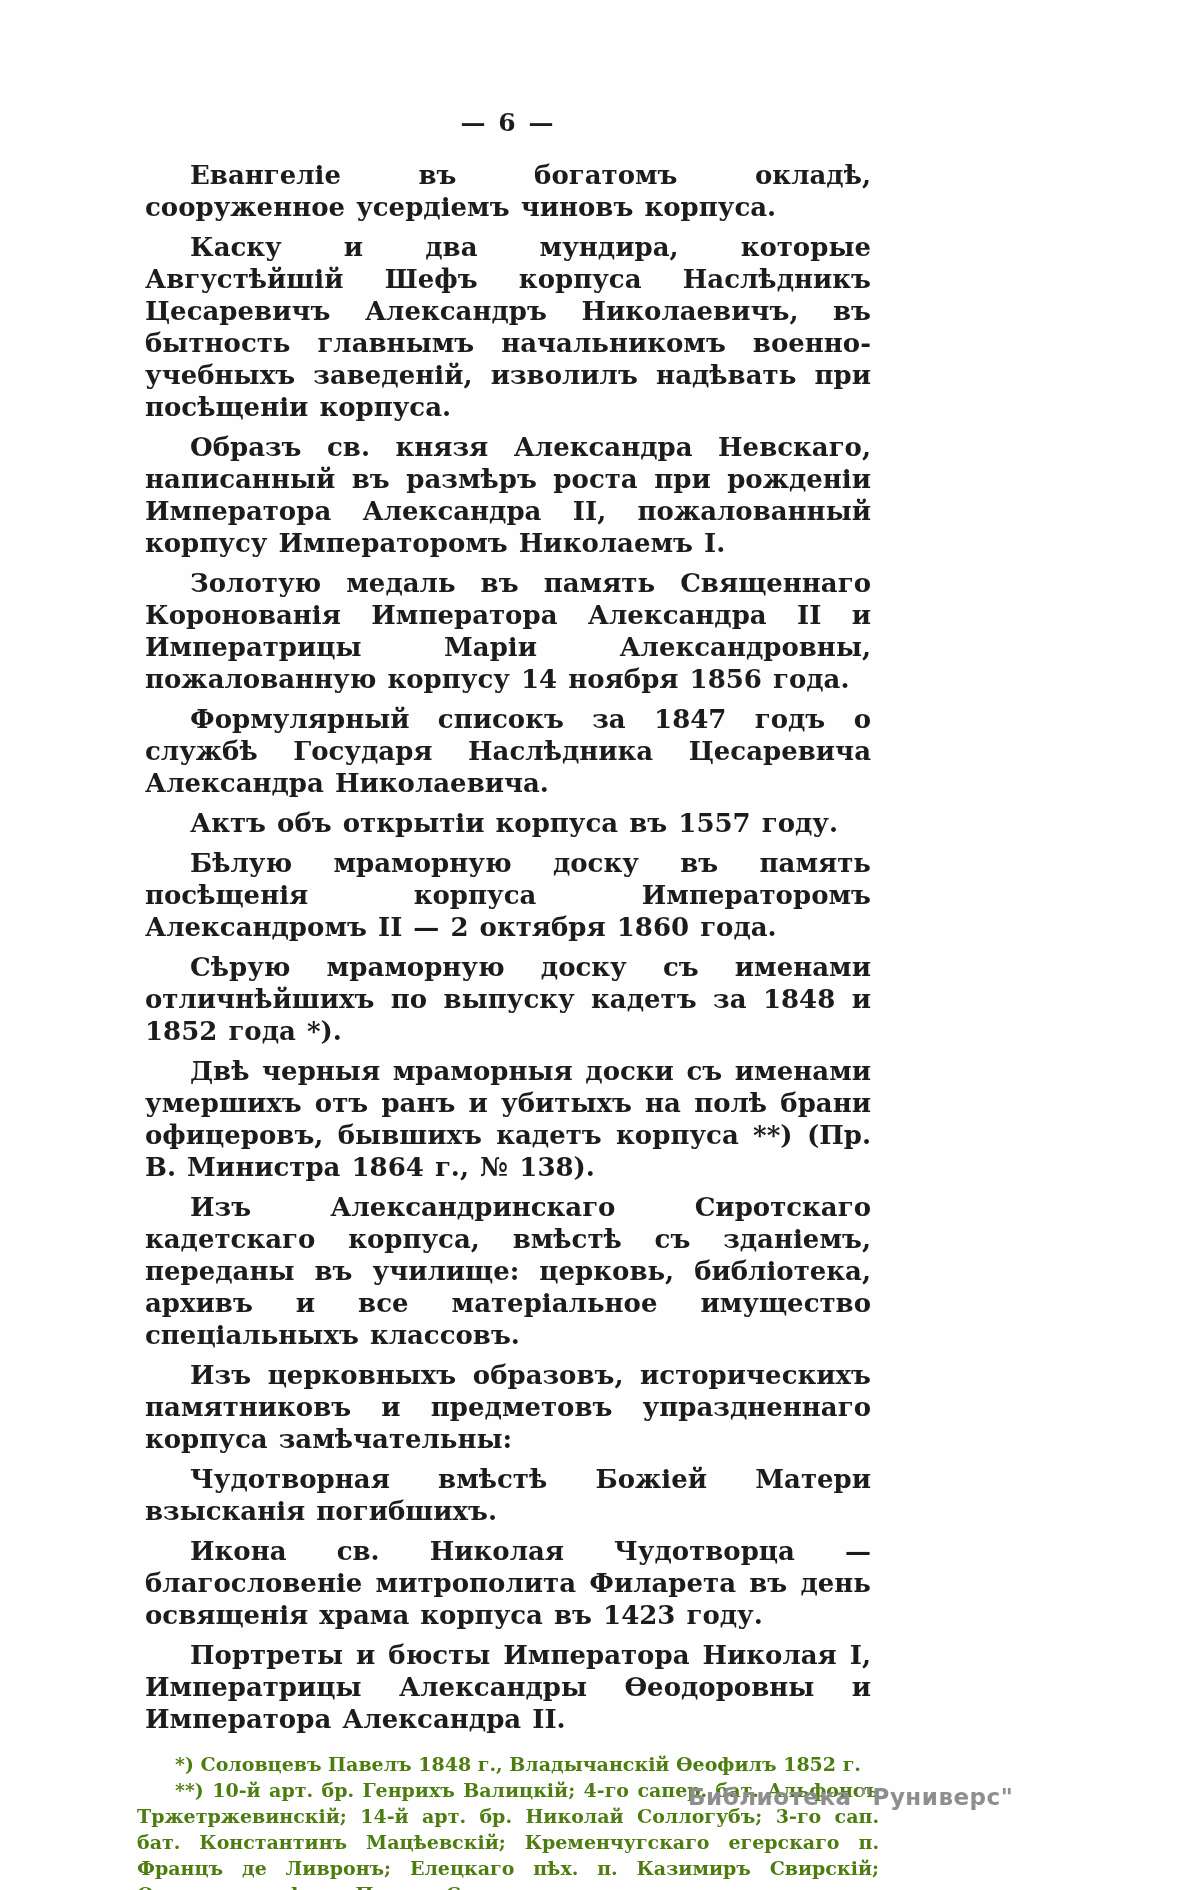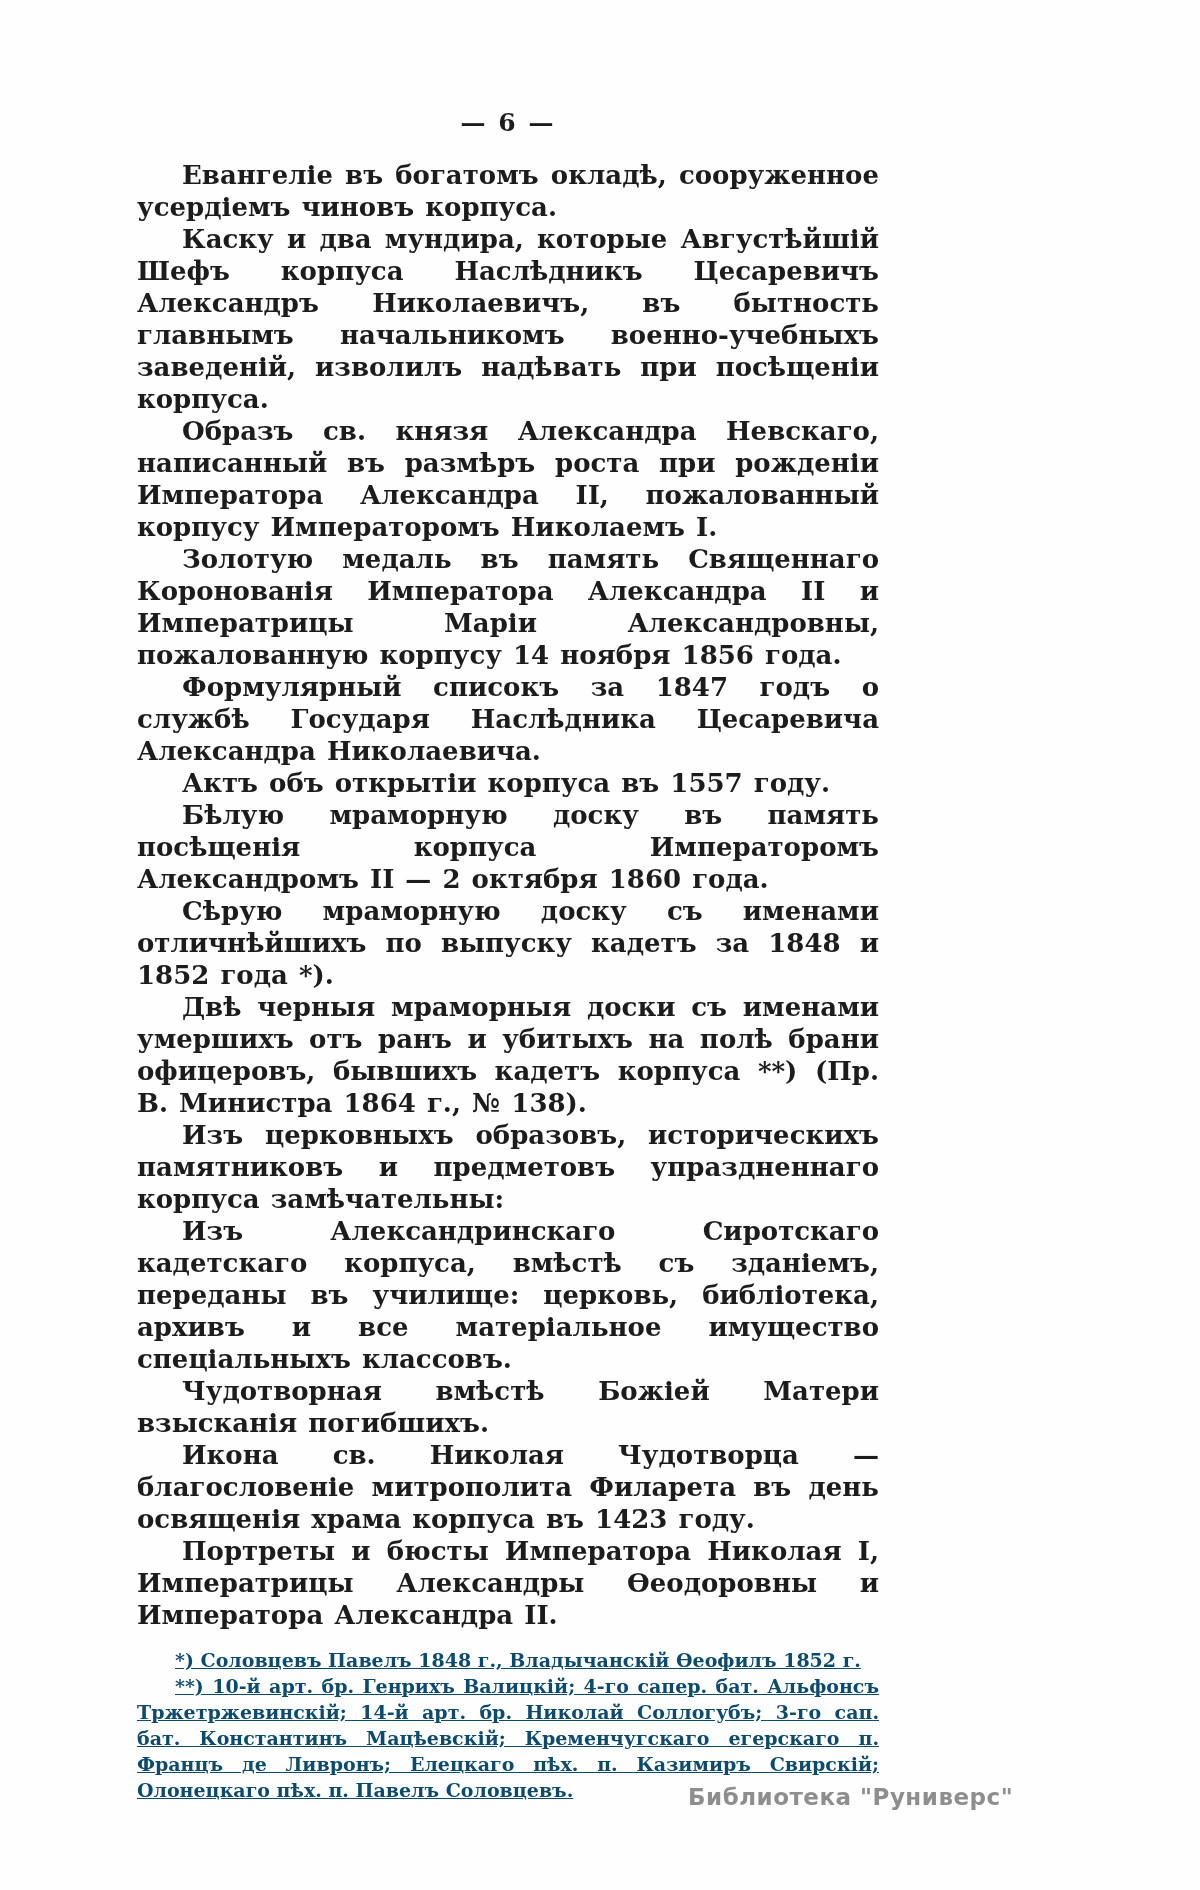--- a/index.html
+++ b/index.html
@@ -32,35 +32,34 @@
     font-weight: bold;
     letter-spacing: 2px;
     margin-bottom: 22px;
   }
   .para {
     font-size: 26px;
     line-height: 32px;
     font-weight: bold;
     text-align: justify;
     text-indent: 45px;
-    margin: 0;
+    margin: 8px;
     word-spacing: 2px;
   }
   .footnotes {
     margin-top: 16px;
   }
   .footnote {
     font-size: 19px;
     line-height: 26px;
     font-weight: bold;
     text-align: justify;
     text-indent: 38px;
     margin: 0;
-    color: #0c4a6e;
-    text-decoration: underline;
+    color: #4d7c0f;
   }
   .watermark {
     position: absolute;
     left: 688px;
     top: 1784px;
     font-family: "DejaVu Sans", sans-serif;
     font-size: 23px;
     font-weight: bold;
     color: #8e8e8e;
     letter-spacing: 0.5px;
@@ -79,22 +78,22 @@
     <div>
       <p class="para">Евангеліе въ богатомъ окладѣ, сооруженное усердіемъ чиновъ корпуса.</p>
       <p class="para">Каску и два мундира, которые Августѣйшій Шефъ корпуса Наслѣдникъ Цесаревичъ Александръ Николаевичъ, въ бытность главнымъ начальникомъ военно-учебныхъ заведеній, изволилъ надѣвать при посѣщеніи корпуса.</p>
       <p class="para">Образъ св. князя Александра Невскаго, написанный въ размѣръ роста при рожденіи Императора Александра II, пожалованный корпусу Императоромъ Николаемъ I.</p>
       <p class="para">Золотую медаль въ память Священнаго Коронованія Императора Александра II и Императрицы Маріи Александровны, пожалованную корпусу 14 ноября 1856 года.</p>
       <p class="para">Формулярный списокъ за 1847 годъ о службѣ Государя Наслѣдника Цесаревича Александра Николаевича.</p>
       <p class="para">Актъ объ открытіи корпуса въ 1557 году.</p>
       <p class="para">Бѣлую мраморную доску въ память посѣщенія корпуса Императоромъ Александромъ II — 2 октября 1860 года.</p>
       <p class="para">Сѣрую мраморную доску съ именами отличнѣйшихъ по выпуску кадетъ за 1848 и 1852 года *).</p>
       <p class="para">Двѣ черныя мраморныя доски съ именами умершихъ отъ ранъ и убитыхъ на полѣ брани офицеровъ, бывшихъ кадетъ корпуса **) (Пр. В. Министра 1864 г., № 138).</p>
+      <p class="para">Изъ Александринскаго Сиротскаго кадетскаго корпуса, вмѣстѣ съ зданіемъ, переданы въ училище: церковь, библіотека, архивъ и все матеріальное имущество спеціальныхъ классовъ.</p>
       <p class="para">Изъ церковныхъ образовъ, историческихъ памятниковъ и предметовъ упраздненнаго корпуса замѣчательны:</p>
-      <p class="para">Изъ Александринскаго Сиротскаго кадетскаго корпуса, вмѣстѣ съ зданіемъ, переданы въ училище: церковь, библіотека, архивъ и все матеріальное имущество спеціальныхъ классовъ.</p>
       <p class="para">Чудотворная вмѣстѣ Божіей Матери взысканія погибшихъ.</p>
       <p class="para">Икона св. Николая Чудотворца — благословеніе митрополита Филарета въ день освященія храма корпуса въ 1423 году.</p>
       <p class="para">Портреты и бюсты Императора Николая I, Императрицы Александры Ѳеодоровны и Императора Александра II.</p>
     </div>
 
     <div class="footnotes">
       <p class="footnote">*) Соловцевъ Павелъ 1848 г., Владычанскій Ѳеофилъ 1852 г.</p>
       <p class="footnote">**) 10-й арт. бр. Генрихъ Валицкій; 4-го сапер. бат. Альфонсъ Тржетржевинскій; 14-й арт. бр. Николай Соллогубъ; 3-го сап. бат. Константинъ Мацѣевскій; Кременчугскаго егерскаго п. Францъ де Ливронъ; Елецкаго пѣх. п. Казимиръ Свирскій; Олонецкаго пѣх. п. Павелъ Соловцевъ.</p>
     </div>
 

